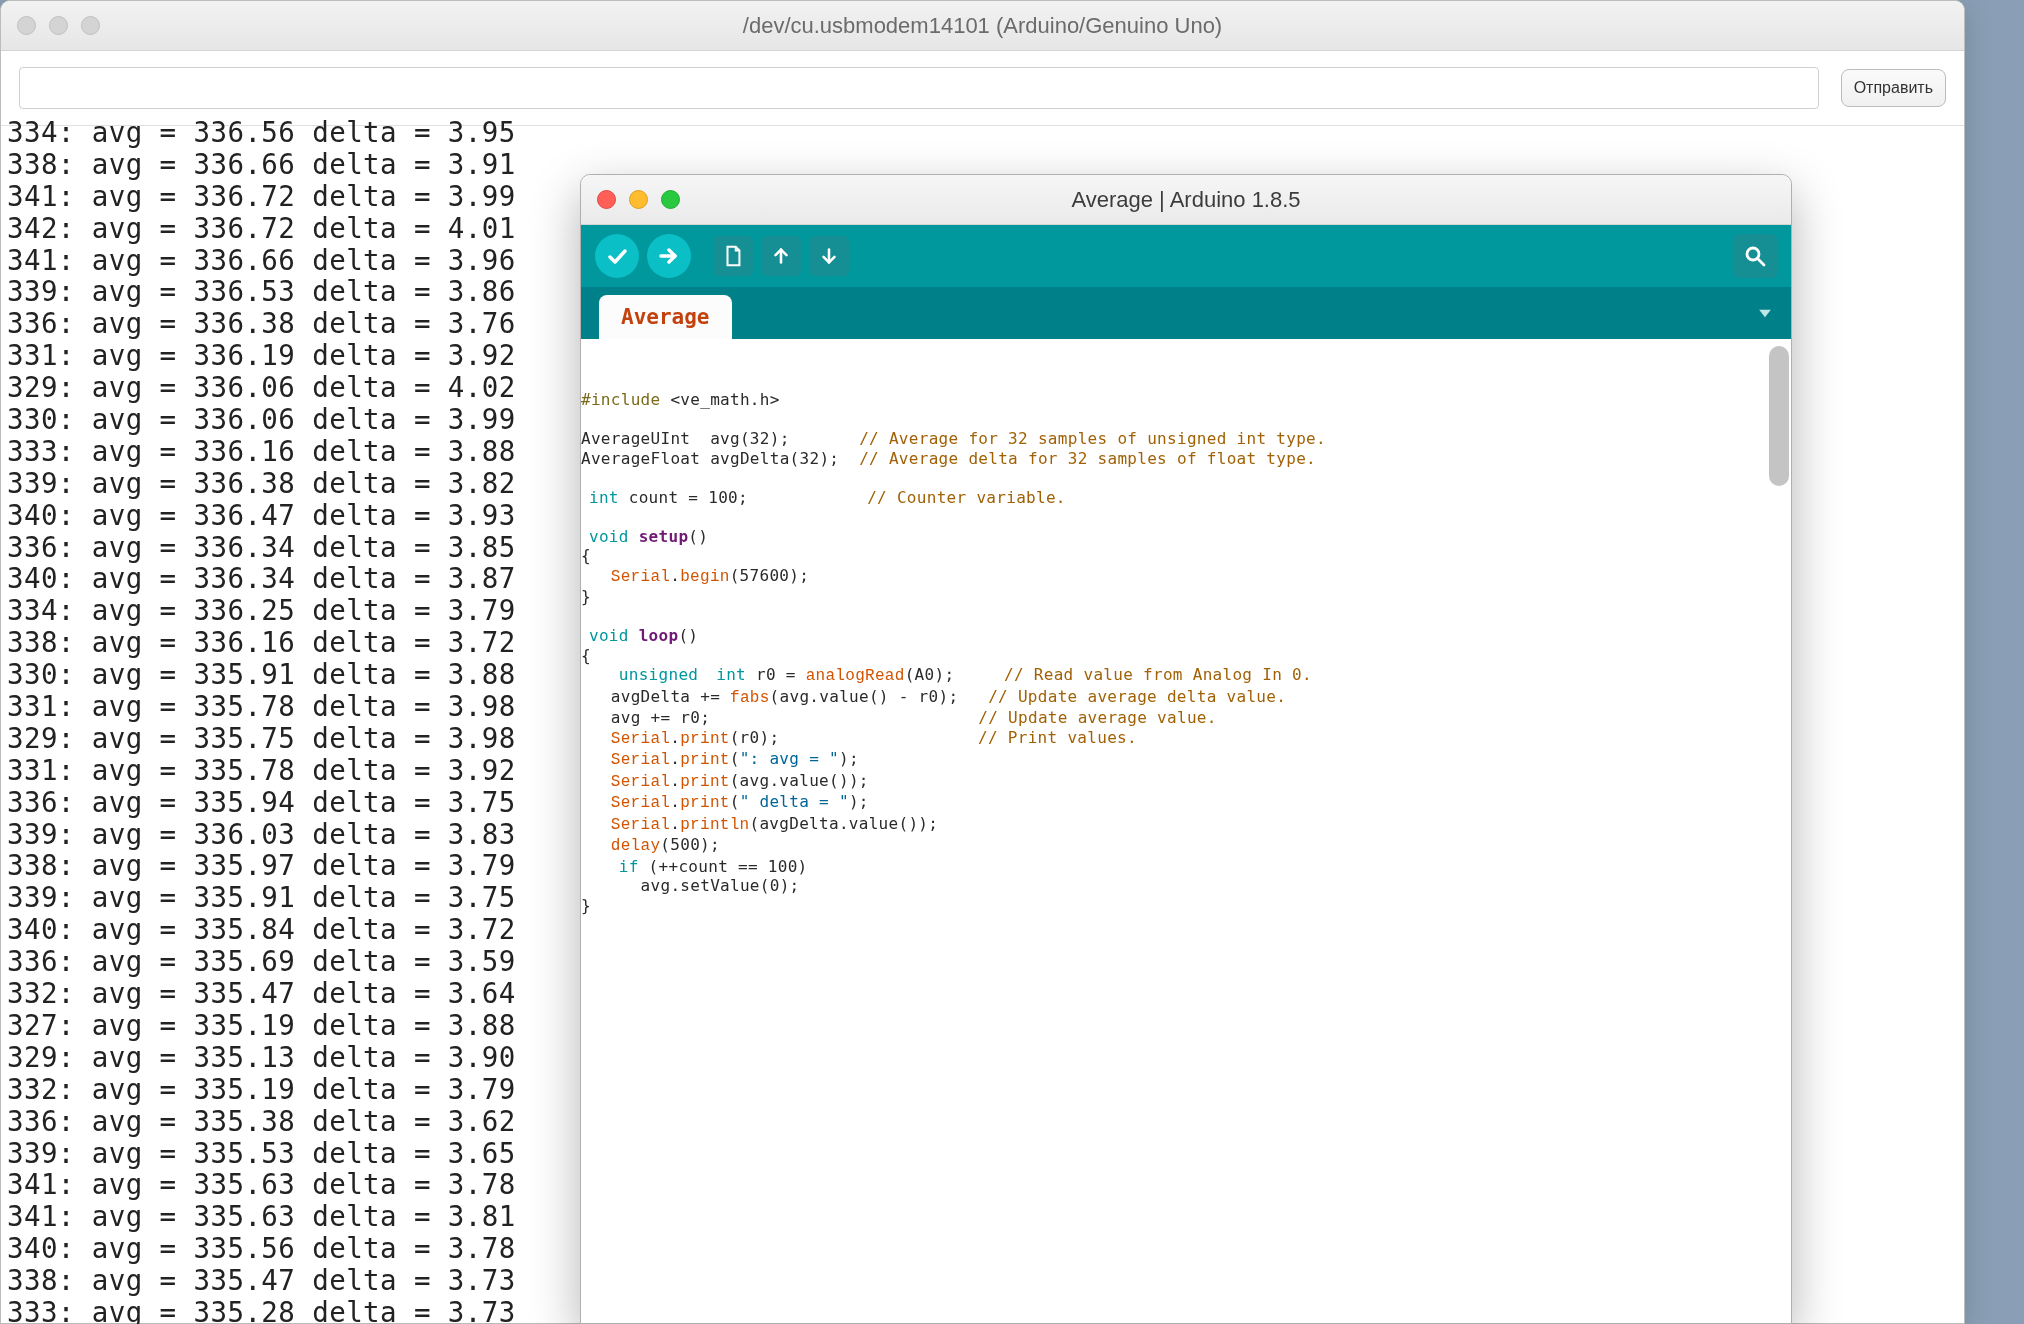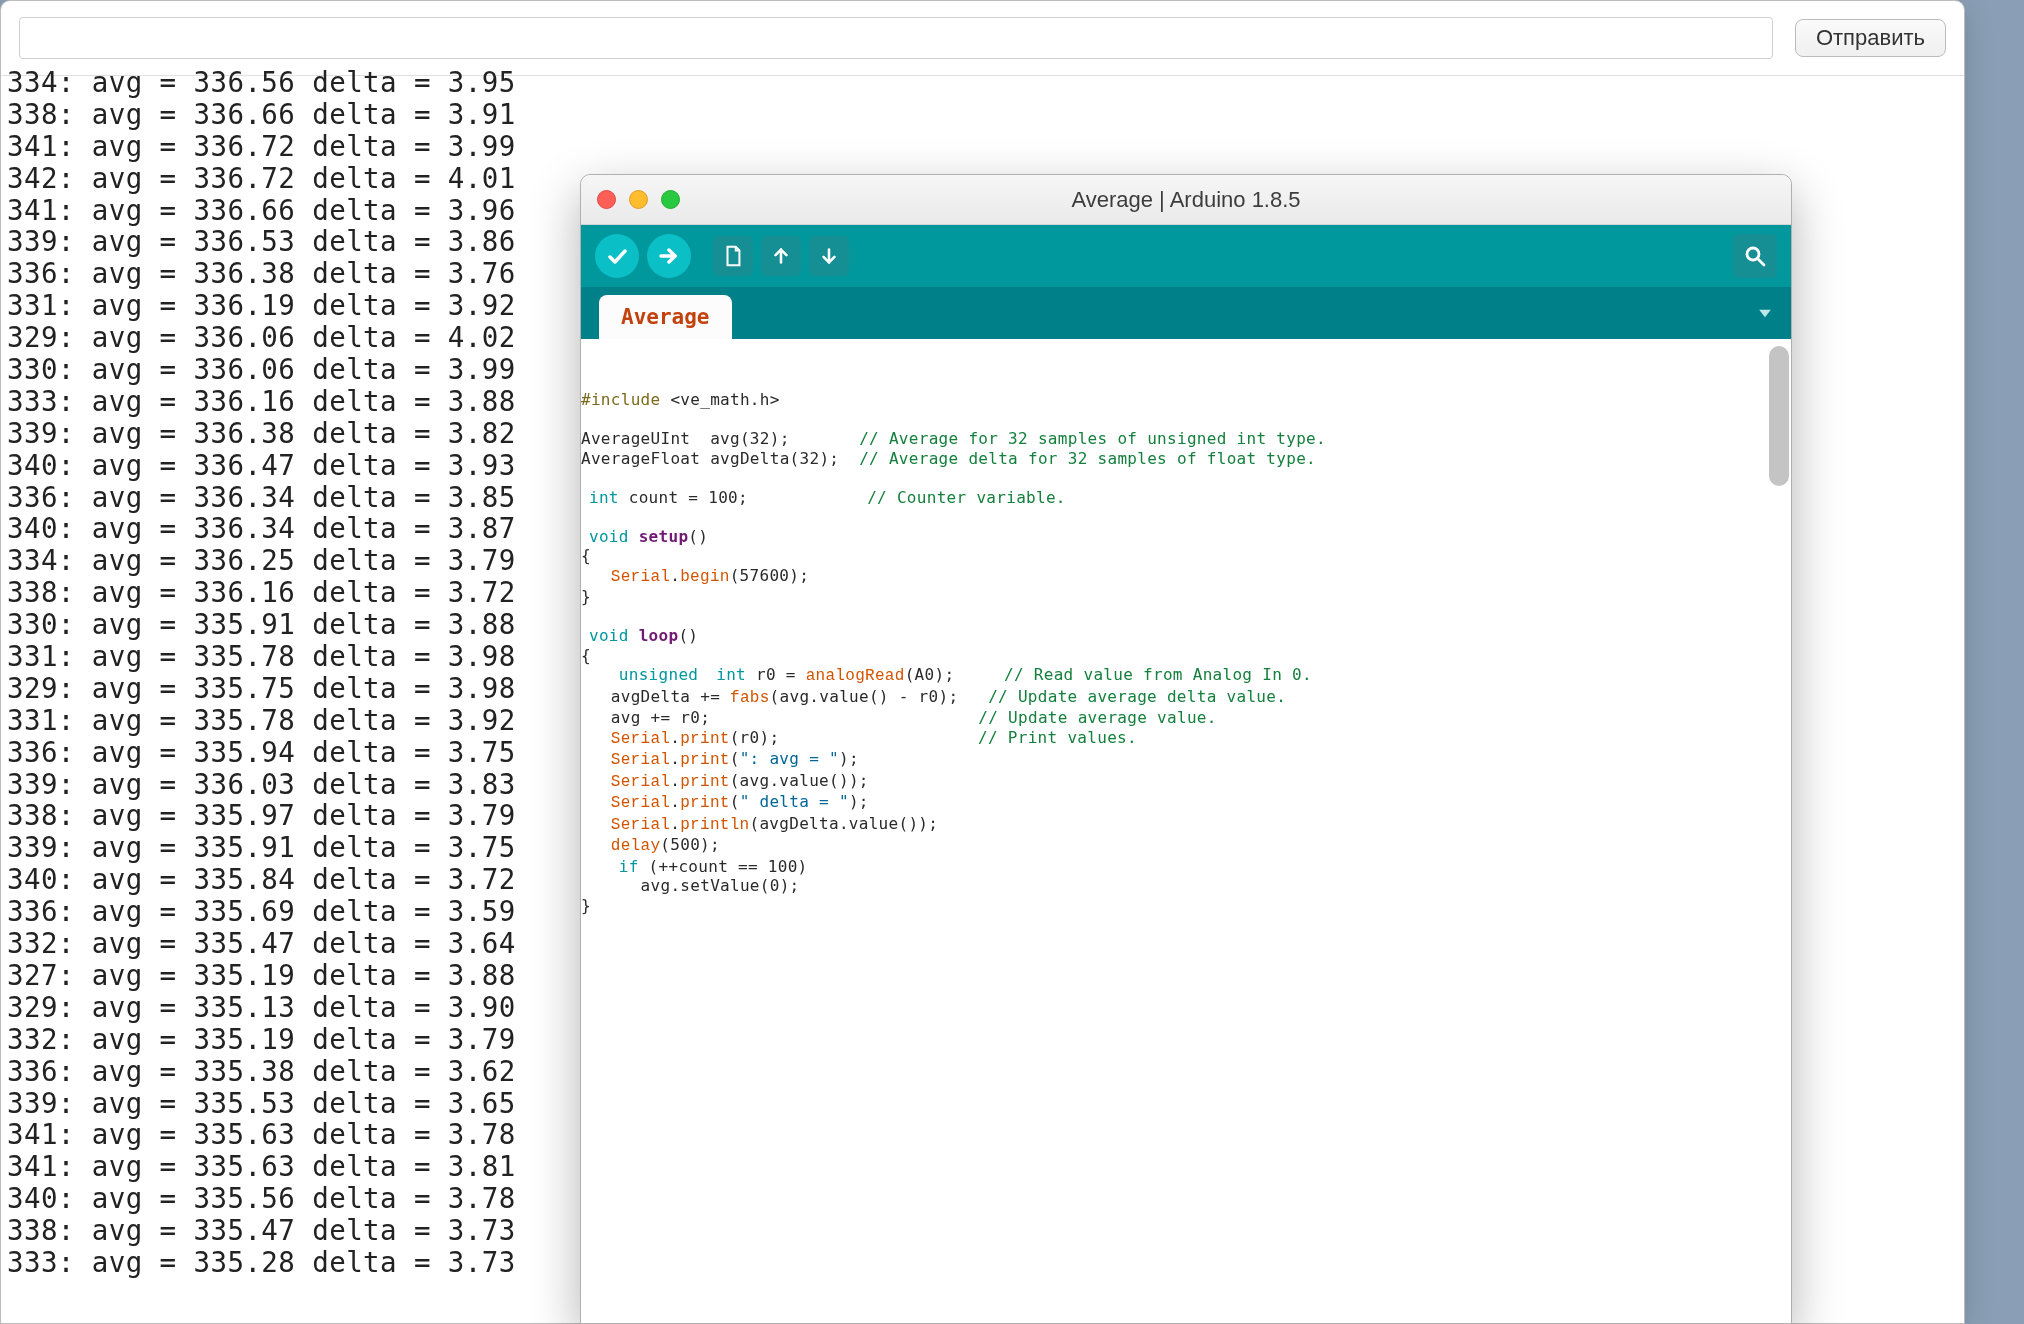--- a/index.html
+++ b/index.html
@@ -56,22 +56,22 @@
     flex:1;
     height: 42px;
     border: 1px solid #d0d0d0;
     border-radius: 4px;
     padding: 0 10px;
     font-size: 18px;
     background:#fff;
   }
   .serial-send {
     height: 38px;
-    padding: 0 20px;
-    font-size: 22px;
+    padding: 0 12px;
+    font-size: 16px;
     border: 1px solid #bcbcbc;
     border-radius: 8px;
     background: linear-gradient(#fafafa,#f0f0f0);
     color:#333;
   }
 
   .serial-output {
     font-family: Menlo, "DejaVu Sans Mono", Consolas, "Courier New", monospace;
     font-size: 27.5px;
     line-height: 1.16;
@@ -176,37 +176,45 @@
     white-space: pre;
     color:#2a2a2a;
     position:relative;
     margin-top:45px;
   }
   .ide-code .hl-pre   { color: #7a6a1a; }         
   .ide-code .hl-kw    { color: #00979d; padding-left: 8px; }         
   .ide-code .hl-fn    { color: #701a75; font-weight:600; } 
   .ide-code .hl-call  { color: #d35400; font-family: Liberation Mono, monospace; }         
   .ide-code .hl-str   { color: #006699; }          
-  .ide-code .hl-cmt   { color: #15803d; }          
+  .ide-code .hl-cmt   { color: #a16207; }          
   .ide-code .hl-txt   { color: #2a2a2a; }
 
   .ide-scrollbar {
     position:absolute;
     top: 171px;
     right: 2px;
     width: 20px;
     height: 140px;
     background: #c4c4c4;
     border-radius: 10px;
   }
 </style>
 </head>
 <body>
 
 <div class="serial-window">
+  <div class="serial-titlebar">
+    <div class="traffic-lights">
+      <div class="tl inactive"></div>
+      <div class="tl inactive"></div>
+      <div class="tl inactive"></div>
+    </div>
+    <div class="serial-title">/dev/cu.usbmodem14101 (Arduino/Genuino Uno)</div>
+  </div>
   <div class="serial-inputrow">
     <input class="serial-input" value="" style="">
     <button class="serial-send">Отправить</button>
   </div>
   <pre class="serial-output" id="serial-output">334: avg = 336.56 delta = 3.95
 338: avg = 336.66 delta = 3.91
 341: avg = 336.72 delta = 3.99
 342: avg = 336.72 delta = 4.01
 341: avg = 336.66 delta = 3.96
 339: avg = 336.53 delta = 3.86

